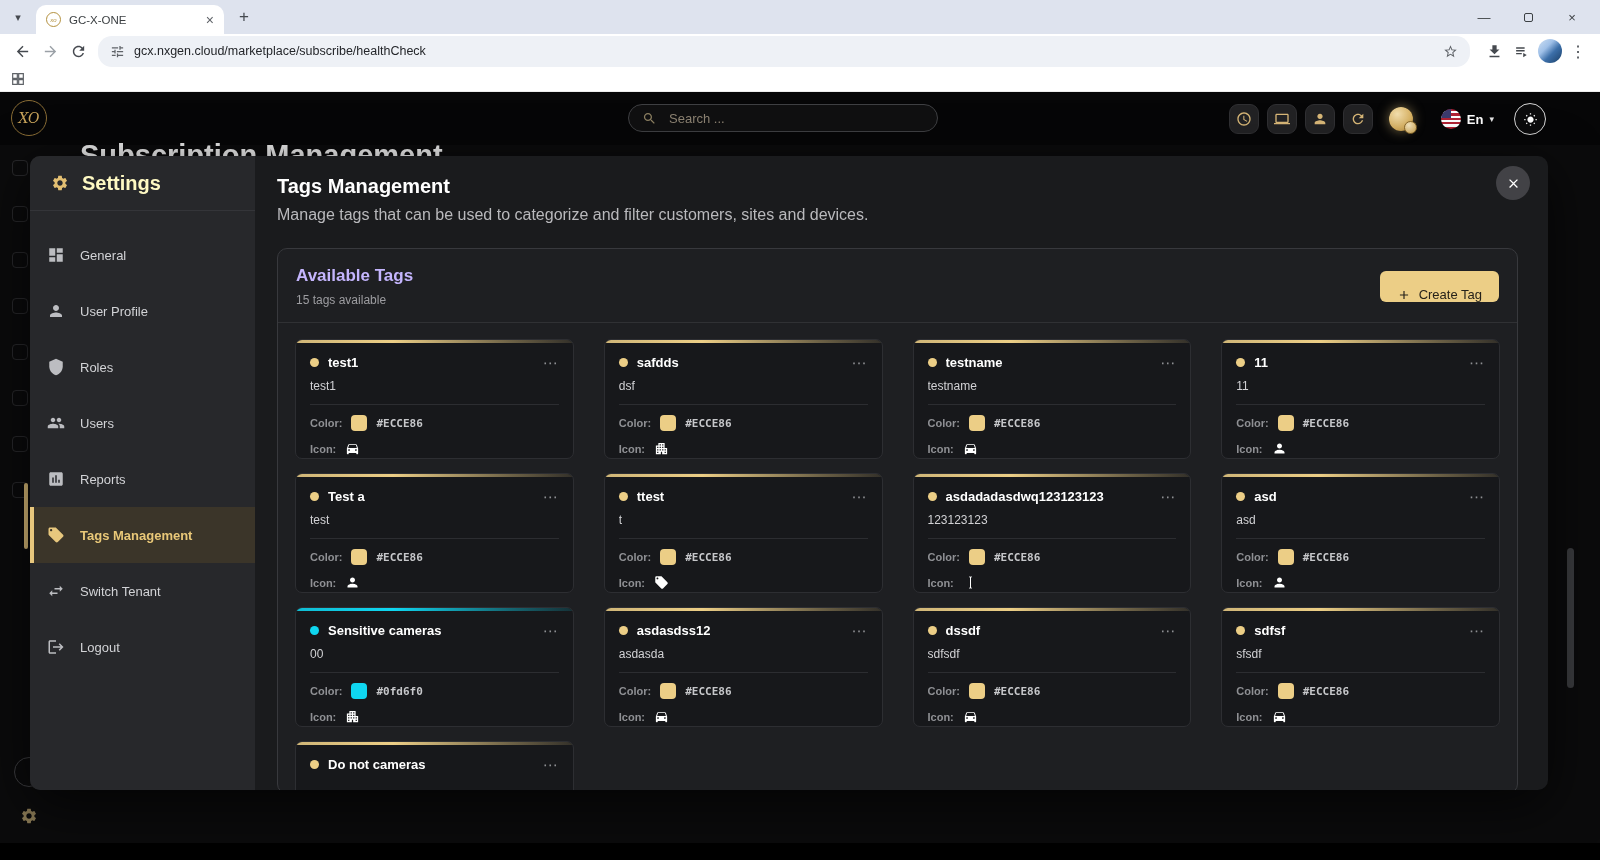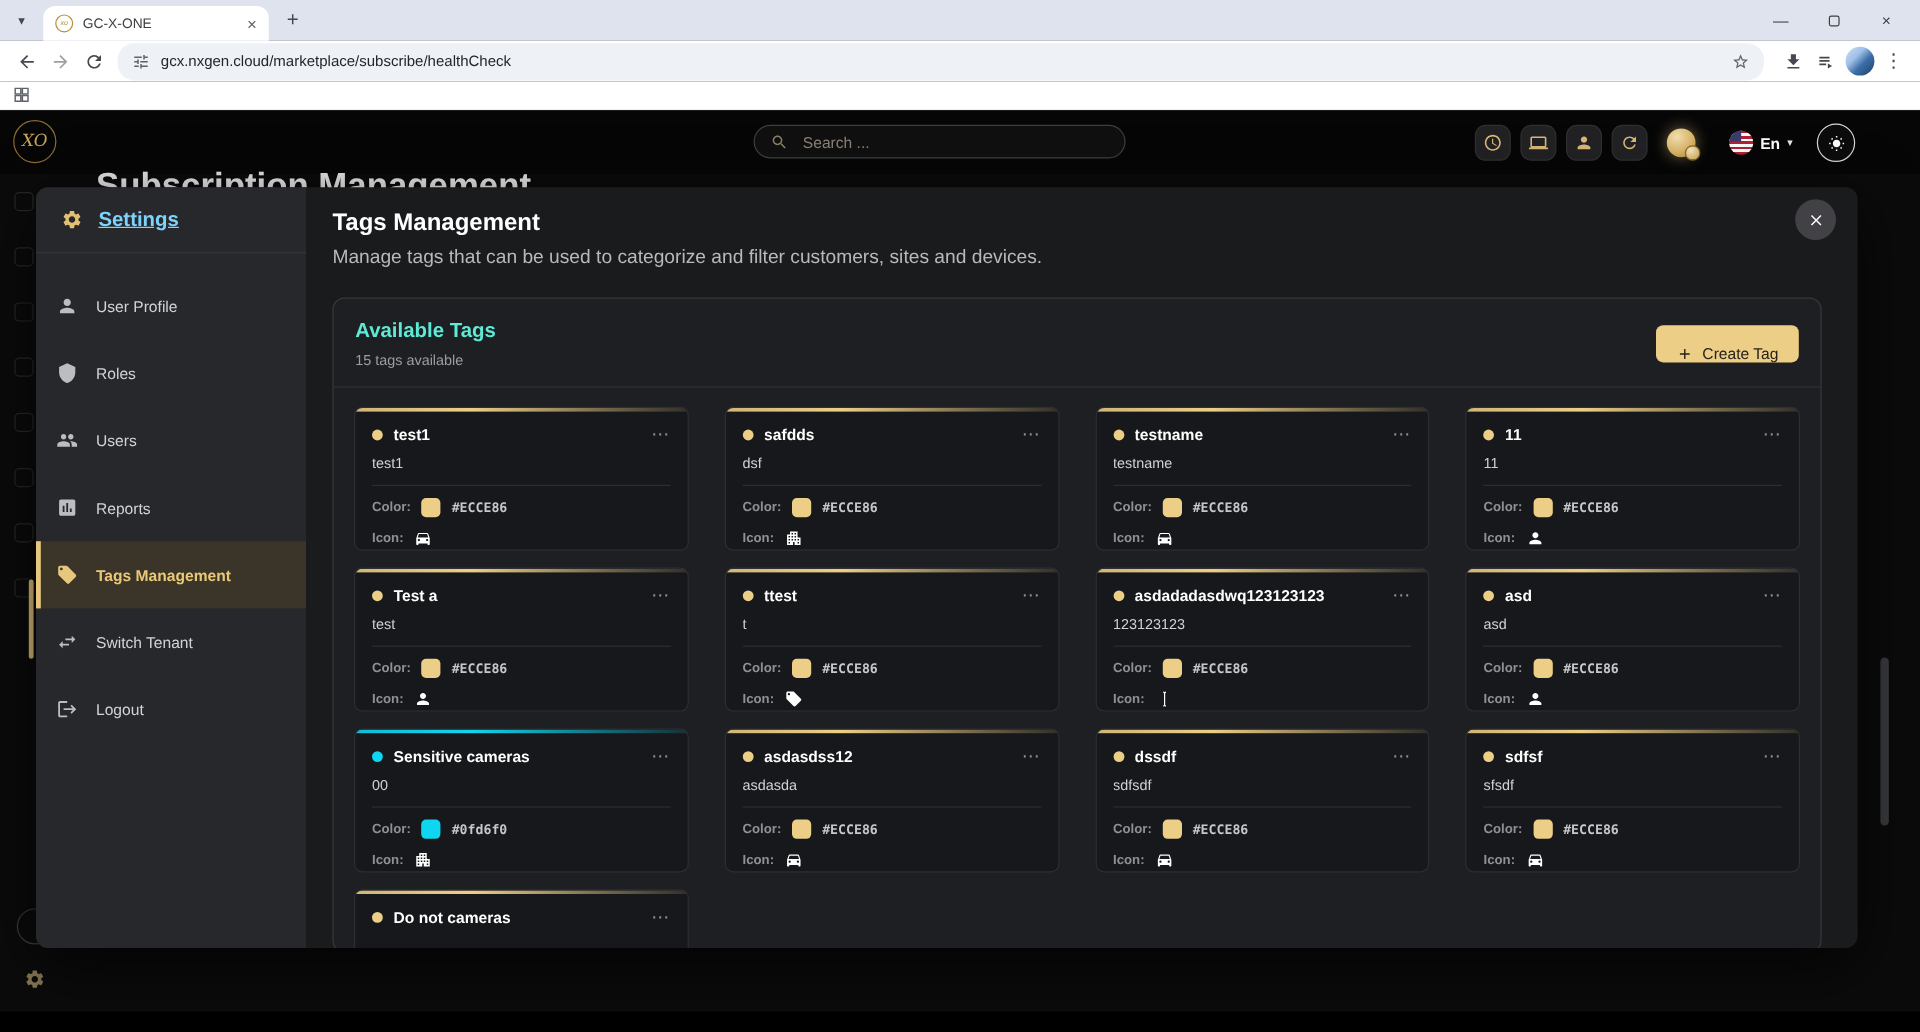--- a/index.html
+++ b/index.html
@@ -74,40 +74,40 @@
   .gear-bottom svg{width:18px;height:18px;fill:currentColor;}
   .page-footer{position:absolute;left:0;right:0;bottom:0;height:17px;background:#000;}
   .scroll-thumb{position:absolute;right:26px;top:403px;width:7px;height:140px;background:#3a3b3e;border-radius:4px;cursor:pointer;}
 
   
   .modal{position:absolute;left:30px;top:11px;width:1518px;height:634px;background:#1a1b1d;border-radius:10px;
     display:flex;overflow:hidden;box-shadow:0 14px 55px rgba(0,0,0,.7);}
   .settings-side{width:225px;flex:none;background:#27282b;display:flex;flex-direction:column;}
   .settings-head{height:55px;display:flex;align-items:center;gap:13px;padding:0 21px;border-bottom:1px solid #343539;}
   .settings-head svg{width:18px;height:18px;fill:#e3bf72;flex:none;}
-  .settings-title{color:#7dd3fc;font-size:17px;font-weight:bold;text-decoration:underline;}
+  .settings-title{color:#fef9c3;font-size:20px;font-weight:bold;}
   .side-list{padding-top:16px;}
   .side-item{height:56px;display:flex;align-items:center;gap:15px;padding:0 13px;color:#d2d3d6;font-size:13px;
     border-left:4px solid transparent;cursor:pointer;}
   .side-item svg{width:18px;height:18px;fill:#bcbdc1;flex:none;}
   .side-item.active{background:#3b3529;border-left-color:#e7c77d;color:#e9c878;font-weight:bold;}
   .side-item.active svg{fill:#e7c77d;}
 
   .settings-main{flex:1;position:relative;display:flex;flex-direction:column;padding:18px 30px 0 22px;min-width:0;}
   .modal-title{font-size:20px;font-weight:bold;color:#fff;line-height:24px;}
   .modal-sub{font-size:16px;color:#b9b9bc;margin-top:9px;line-height:15px;}
   .modal-close{position:absolute;top:10px;right:18px;width:34px;height:34px;border-radius:50%;background:#424246;
     color:#fff;display:flex;align-items:center;justify-content:center;cursor:pointer;}
   .modal-close svg{width:15px;height:15px;fill:currentColor;}
 
   .panel{margin-top:26px;background:#1e1f22;border:1px solid #38393d;border-radius:10px;flex:1;
     display:flex;flex-direction:column;overflow:hidden;margin-bottom:-4px;}
   .panel-head{display:flex;align-items:center;padding:17px 18px 15px 18px;border-bottom:1px solid #303134;flex:none;}
   .panel-titles{flex:1;min-width:0;}
-  .panel-title{font-size:17px;font-weight:bold;color:#5eead4;}
+  .panel-title{font-size:17px;font-weight:bold;color:#c4b5fd;}
   .panel-count{font-size:12px;color:#9d9da1;margin-top:7px;}
   .create-btn{height:31px;padding:0 17px;border:none;border-radius:6px;background:#ecce86;color:#26221a;
     font-size:13px;display:flex;align-items:flex-end;gap:8px;cursor:pointer;flex:none;}
   .create-btn svg{width:14px;height:14px;fill:#26221a;}
 
   .tags-grid{flex:1;overflow:hidden;padding:16px 17px;display:grid;grid-template-columns:repeat(4,1fr);
     grid-auto-rows:120px;gap:14px 30px;align-content:start;}
   .tag-card{position:relative;background:#17181b;border:1px solid #2d2e32;border-radius:7px;overflow:hidden;
     padding:13px 14px 0 14px;}
   .accent{position:absolute;top:0;left:0;right:0;height:3px;}
@@ -259,20 +259,26 @@
         <div class="settings-side">
           <div class="settings-head">
             <svg viewBox="0 0 24 24">
                 <path d="M19.14 12.94c.04-.3.06-.61.06-.94 0-.32-.02-.64-.07-.94l2.03-1.58c.18-.14.23-.41.12-.61l-1.92-3.32c-.12-.22-.37-.29-.59-.22l-2.39.96c-.5-.38-1.03-.7-1.62-.94l-.36-2.54c-.04-.24-.24-.41-.48-.41h-3.84c-.24 0-.43.17-.47.41l-.36 2.54c-.59.24-1.13.57-1.62.94l-2.39-.96c-.22-.08-.47 0-.59.22L2.74 8.87c-.12.21-.08.47.12.61l2.03 1.58c-.05.3-.09.63-.09.94s.02.64.07.94l-2.03 1.58c-.18.14-.23.41-.12.61l1.92 3.32c.12.22.37.29.59.22l2.39-.96c.5.38 1.03.7 1.62.94l.36 2.54c.05.24.24.41.48.41h3.84c.24 0 .44-.17.47-.41l.36-2.54c.59-.24 1.13-.56 1.62-.94l2.39.96c.22.08.47 0 .59-.22l1.92-3.32c.12-.22.07-.47-.12-.61l-2.01-1.58zM12 15.6c-1.98 0-3.6-1.62-3.6-3.6s1.62-3.6 3.6-3.6 3.6 1.62 3.6 3.6-1.62 3.6-3.6 3.6z"></path>
               </svg>
             <span class="settings-title">Settings</span>
           </div>
           <div class="side-list">
               <div class="side-item">
      <svg width="18" height="18" viewBox="0 0 24 24" fill="currentColor">
+                  <path d="M3 13h8V3H3v10zm0 8h8v-6H3v6zm10 0h8V11h-8v10zm0-18v6h8V3h-8z"></path>
+                </svg>
+     <span>General</span>
+   </div>
+              <div class="side-item">
+     <svg width="18" height="18" viewBox="0 0 24 24" fill="currentColor">
                   <path d="M12 12c2.21 0 4-1.79 4-4s-1.79-4-4-4-4 1.79-4 4 1.79 4 4 4zm0 2c-2.67 0-8 1.34-8 4v2h16v-2c0-2.66-5.33-4-8-4z"></path>
                 </svg>
      <span>User Profile</span>
    </div>
               <div class="side-item">
      <svg width="18" height="18" viewBox="0 0 24 24" fill="currentColor">
                   <path d="M12 1L3 5v6c0 5.55 3.84 10.74 9 12 5.16-1.26 9-6.45 9-12V5l-9-4z"></path>
                 </svg>
      <span>Roles</span>
    </div>

